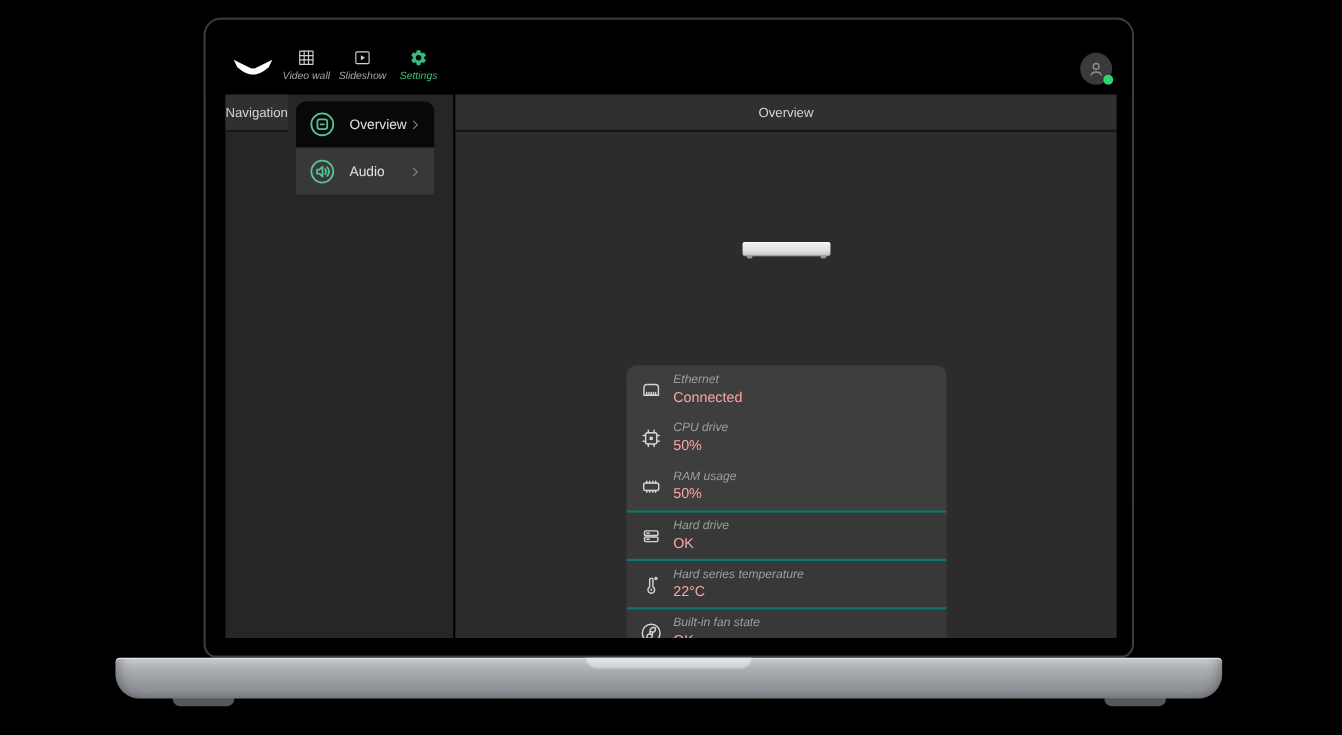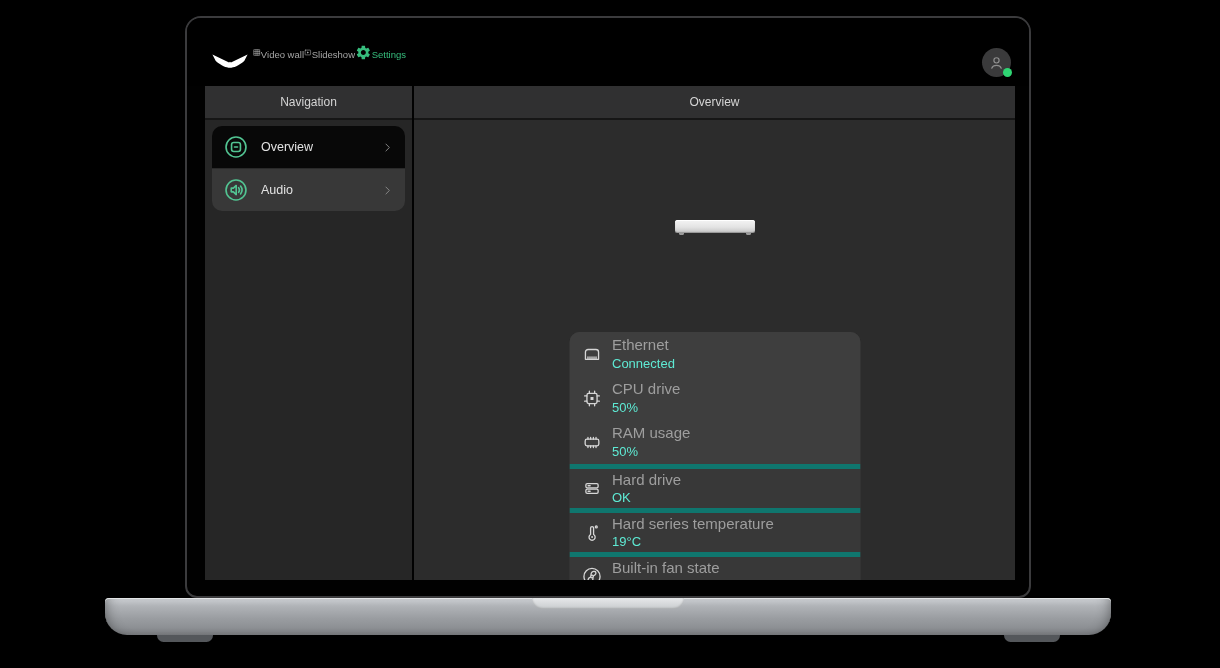--- a/index.html
+++ b/index.html
@@ -18,38 +18,38 @@
     border-radius:0 0 11px 11px;background:linear-gradient(180deg,#e6e8ea,#c9ccce);
     box-shadow:inset 0 -1px 2px rgba(0,0,0,.18);}
   .foot{position:absolute;top:629px;width:56px;height:13px;border-radius:7px;background:#54575b;z-index:2;}
   .foot-left{left:157px;} .foot-right{left:1004px;}
 
   
   .topbar{position:absolute;left:0;top:0;width:100%;height:68px;background:#000;}
   .brand{position:absolute;left:24px;top:33px;width:38px;height:23px;color:#fff;}
   .brand svg{width:100%;height:100%;display:block;}
   .toolbar{position:absolute;left:66px;top:26px;display:flex;}
-  .tab{width:51px;display:flex;flex-direction:row;align-items:center;cursor:pointer;}
+  .tab{width:51px;display:flex;flex-direction:column;align-items:center;cursor:pointer;font-style:italic;}
   .tab .t-icon{width:17px;height:17px;color:#cfcfcf;}
   .tab .t-icon svg{width:100%;height:100%;display:block;}
   .tab .t-label{font-size:9.5px;color:#a6a6a6;margin-top:3px;white-space:nowrap;}
   .tab.active .t-icon{color:var(--accent);}
   .tab.active .t-label{color:var(--accent);}
   .avatar{position:absolute;left:795px;top:30px;width:29px;height:29px;border-radius:50%;
     background:#3a3a3b;cursor:pointer;}
   .avatar .p-icon{position:absolute;left:5px;top:5px;width:19px;height:19px;color:#8f8f8f;}
   .avatar .p-icon svg{width:100%;height:100%;display:block;}
   .status-dot{position:absolute;right:-1px;bottom:0;width:9px;height:9px;border-radius:50%;
     background:var(--status-dot);}
 
   
   .panels{position:absolute;left:18px;top:68px;width:810px;height:494px;display:flex;gap:2px;}
   .panel-header{height:32px;flex:none;background:#303031;border-bottom:2px solid #161616;
     display:flex;align-items:center;justify-content:center;font-size:12px;color:#d4d4d4;}
-  .nav-panel{width:207px;flex:none;background:#262626;display:flex;flex-direction:column;}
+  .nav-panel{width:207px;flex:none;background:#262626;display:flex;flex-direction:row;}
   .main-panel{flex:1;background:#2c2c2c;display:flex;flex-direction:column;overflow:hidden;}
 
   .nav-list{margin:6px 7px 0 7px;border-radius:10px;overflow:hidden;}
   .nav-item{height:42px;background:#383838;display:flex;align-items:center;
     padding:0 10px 0 11px;cursor:pointer;border-top:1px solid #2a2a2a;}
   .nav-item:first-child{border-top:none;}
   .nav-item.selected{background:#080808;}
   .nav-item .n-icon{width:26px;height:26px;color:var(--nav-icon);flex:none;}
   .nav-item .n-icon svg{width:100%;height:100%;display:block;}
   .nav-item .n-label{flex:1;margin-left:12px;font-size:12.5px;color:#e2e2e2;}
@@ -64,26 +64,26 @@
     box-shadow:inset 0 1px 0 #fff, inset 0 -1px 1px rgba(0,0,0,.25);}
   .device-img::before,.device-img::after{content:"";position:absolute;bottom:-2px;width:5px;height:3px;
     background:#9a9a9a;border-radius:0 0 1.5px 1.5px;}
   .device-img::before{left:4px;} .device-img::after{right:4px;}
   .device-title{position:absolute;left:0;top:177px;width:100%;text-align:center;
     font-size:14px;font-weight:bold;color:#efefef;margin:0;}
   .status-card{position:absolute;left:50%;top:212px;transform:translateX(-50%);
     width:291px;height:400px;border-radius:10px 10px 0 0;overflow:hidden;background:#383838;}
   .card-top{background:#3e3e3e;}
   .status-row{height:44px;display:flex;align-items:center;padding-left:12px;box-sizing:border-box;}
-  .status-row.listed{border-top:5px solid #0f766e;background:#383838;}
+  .status-row.listed{border-top:2px solid #0f766e;background:#383838;}
   .status-row .s-icon{width:21px;height:21px;color:#d6d6d6;flex:none;}
   .status-row .s-icon svg{width:100%;height:100%;display:block;}
   .status-row .s-txt{margin-left:10px;display:flex;flex-direction:column;justify-content:center;}
-  .status-row .s-label{font-size:15px;color:#9e9e9e;line-height:1.15;}
-  .status-row .s-value{font-size:13px;color:#5eead4;line-height:1.15;margin-top:3px;}
+  .status-row .s-label{font-size:11px;color:#9e9e9e;line-height:1.15;font-style:italic;}
+  .status-row .s-value{font-size:13px;color:#fca5a5;line-height:1.15;margin-top:3px;}
 </style>
 </head>
 <body>
 
 <div class="stage">
 
   <div class="laptop-screen">
 
     <header class="topbar">
       <div class="brand">
@@ -228,21 +228,21 @@
               <div class="status-row listed">
                 <span class="s-icon">
                   <svg viewBox="0 0 24 24" fill="none" stroke="currentColor" stroke-width="1.5" stroke-linecap="round" stroke-linejoin="round">
                     <path d="M10.4 14.3V6.9a1.7 1.7 0 0 1 3.4 0v7.4a3.5 3.5 0 1 1-3.4 0z"></path>
                     <circle cx="12.1" cy="17.2" r="1.1" fill="currentColor" stroke="none"></circle>
                     <circle cx="16.9" cy="5.6" r="1.1"></circle>
                   </svg>
                 </span>
                 <div class="s-txt">
                   <span class="s-label">Hard series temperature</span>
-                  <span class="s-value">19°C</span>
+                  <span class="s-value">22°C</span>
                 </div>
               </div>
               <div class="status-row listed">
                 <span class="s-icon">
                   <svg viewBox="0 0 24 24" fill="none" stroke="currentColor" stroke-width="1.5" stroke-linecap="round" stroke-linejoin="round">
                     <circle cx="12" cy="12" r="9.2"></circle>
                     <circle cx="12" cy="12" r="1.5"></circle>
                     <path d="M11 10.5C10.6 7.6 12.4 5.9 15 6.3M13.6 11.3c2.8-.8 3.4-3.1 2.3-5M13 13.5c.5 2.9-1.4 4.6-4 4.2M10.4 12.7c-2.8.8-3.4 3.1-2.3 5"></path>
                   </svg>
                 </span>

